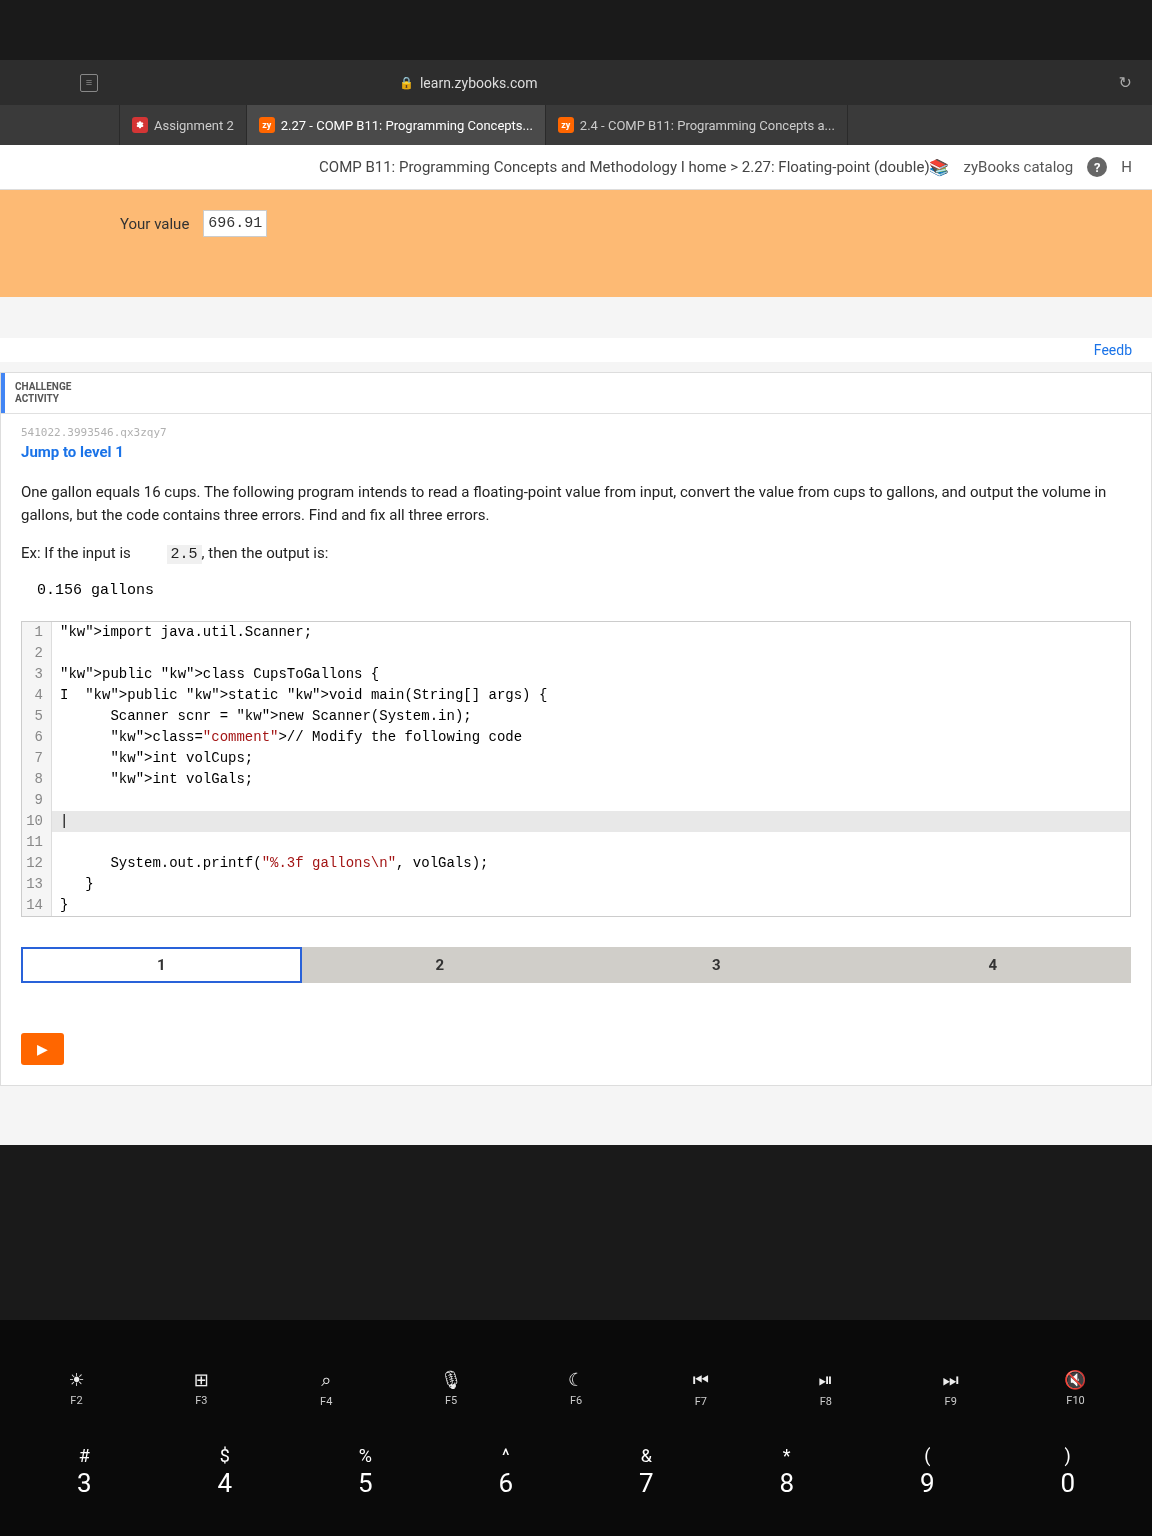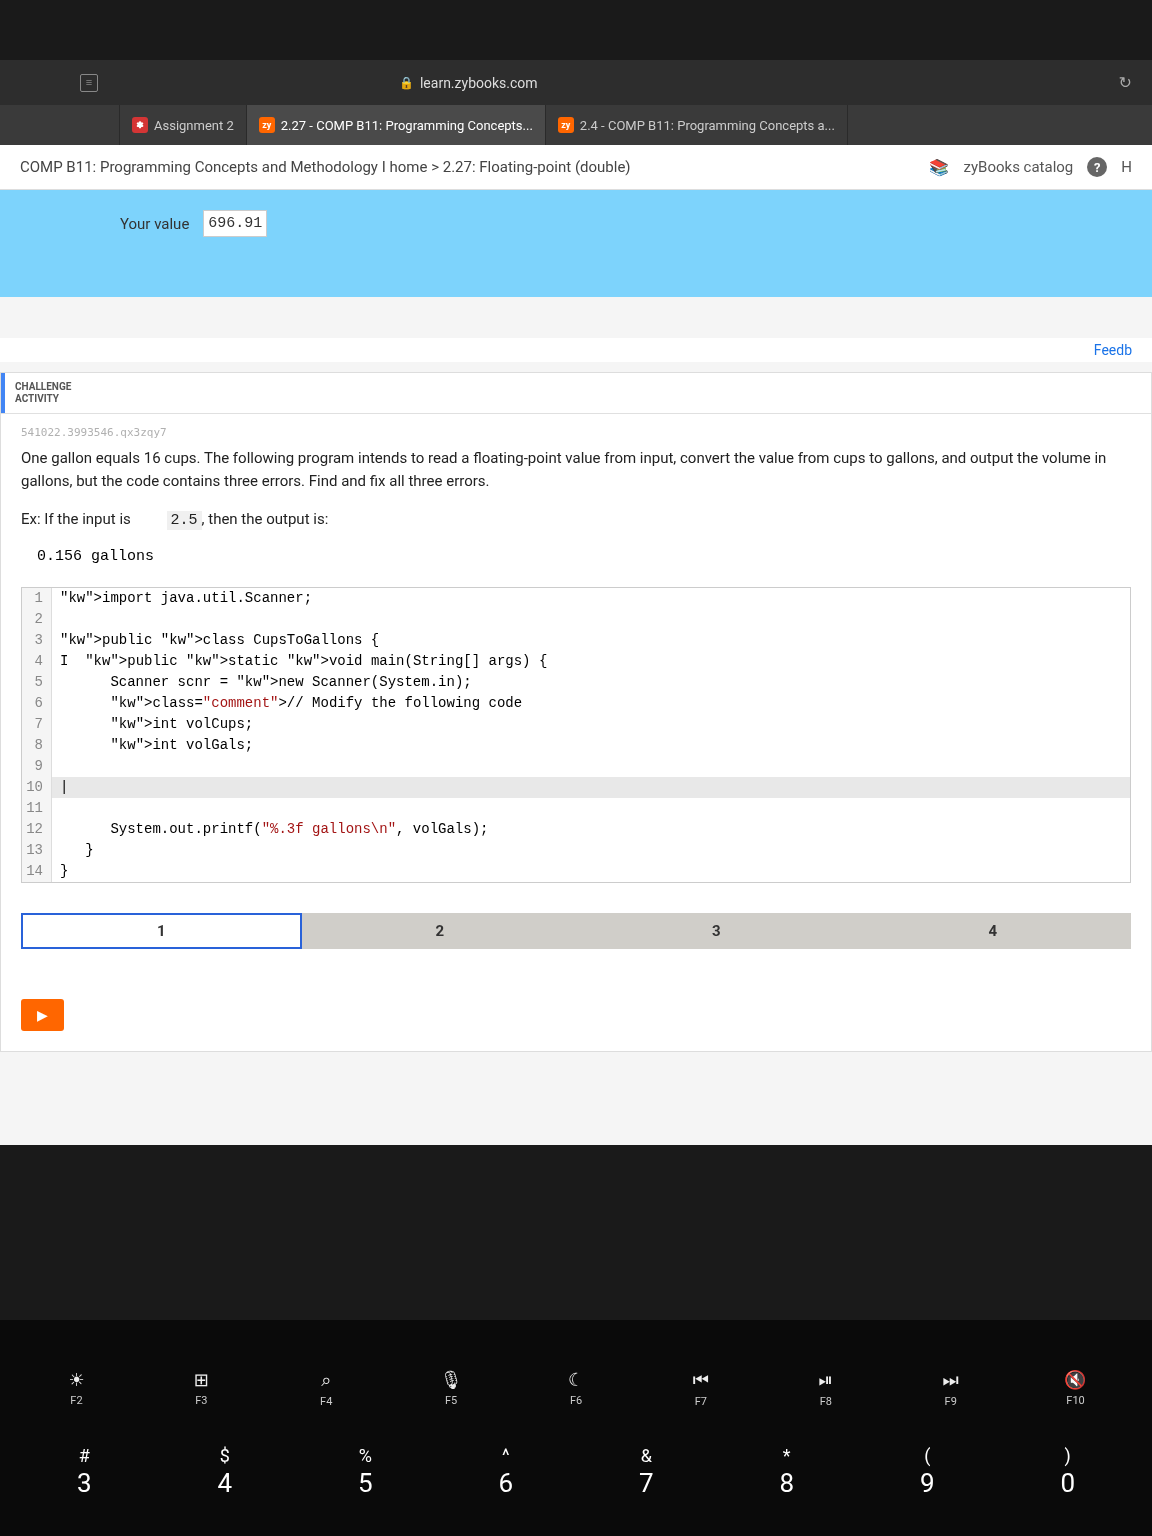--- a/index.html
+++ b/index.html
@@ -64,36 +64,36 @@
       background: #f5f5f5;
       min-height: 1000px;
       position: relative;
     }
     .breadcrumb-bar {
       background: #fff;
       border-bottom: 1px solid #ddd;
       padding: 12px 20px;
       display: flex;
       align-items: center;
-      justify-content: space-between;
+      justify-content: flex-end;
       font-size: 15px;
       color: #444;
     }
     .breadcrumb-right {
       display: flex; align-items: center; gap: 14px;
       color: #555;
     }
     .catalog-icon { font-size: 16px; }
     .help-icon {
       width: 20px; height: 20px; background: #666; border-radius: 50%;
       color: #fff; display: flex; align-items: center; justify-content: center;
       font-size: 13px; font-weight: bold;
     }
     .your-value-box {
-      background: #7dd3fc;
+      background: #fdba74;
       padding: 20px 100px 60px;
     }
     .your-value-row {
       display: flex; align-items: center; gap: 14px;
       font-size: 15px; color: #333; margin-left: 20px;
     }
     .value-code {
       font-family: "Courier New", monospace;
       border: 1px solid #ccc;
       padding: 4px 4px;
@@ -263,20 +263,21 @@
   <div class="feedback-link">Feedb</div>
 
   <div class="challenge-box">
     <div class="challenge-header">
       <div class="challenge-tag">
         <span>CHALLENGE</span>
         <span>ACTIVITY</span>
       </div>
     </div>
     <div class="section-id">541022.3993546.qx3zqy7</div>
+    <div class="jump-link">Jump to level 1</div>
 
     <div class="problem-text">One gallon equals 16 cups. The following program intends to read a floating-point value from input, convert the value from cups to gallons, and output the volume in gallons, but the code contains three errors. Find and fix all three errors.</div>
     <div class="problem-text">
       <span>Ex: If the input is </span><span class="inline-code">2.5</span><span>, then the output is:</span>
     </div>
     <div class="example-output">0.156 gallons</div>
 
     <div class="code-editor" id="code-editor">
         <div class="code-line">
           <div class="line-num">1</div>

